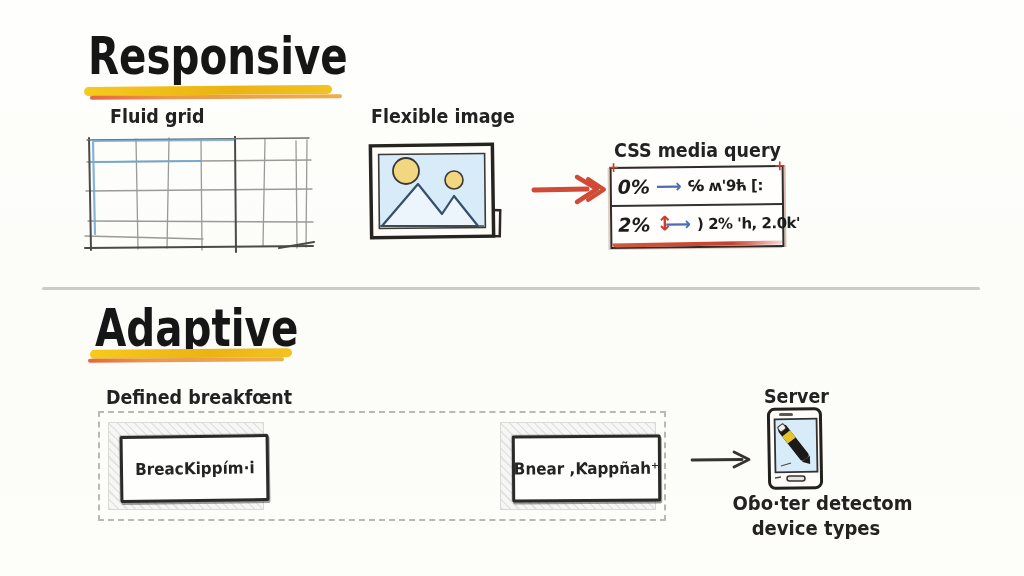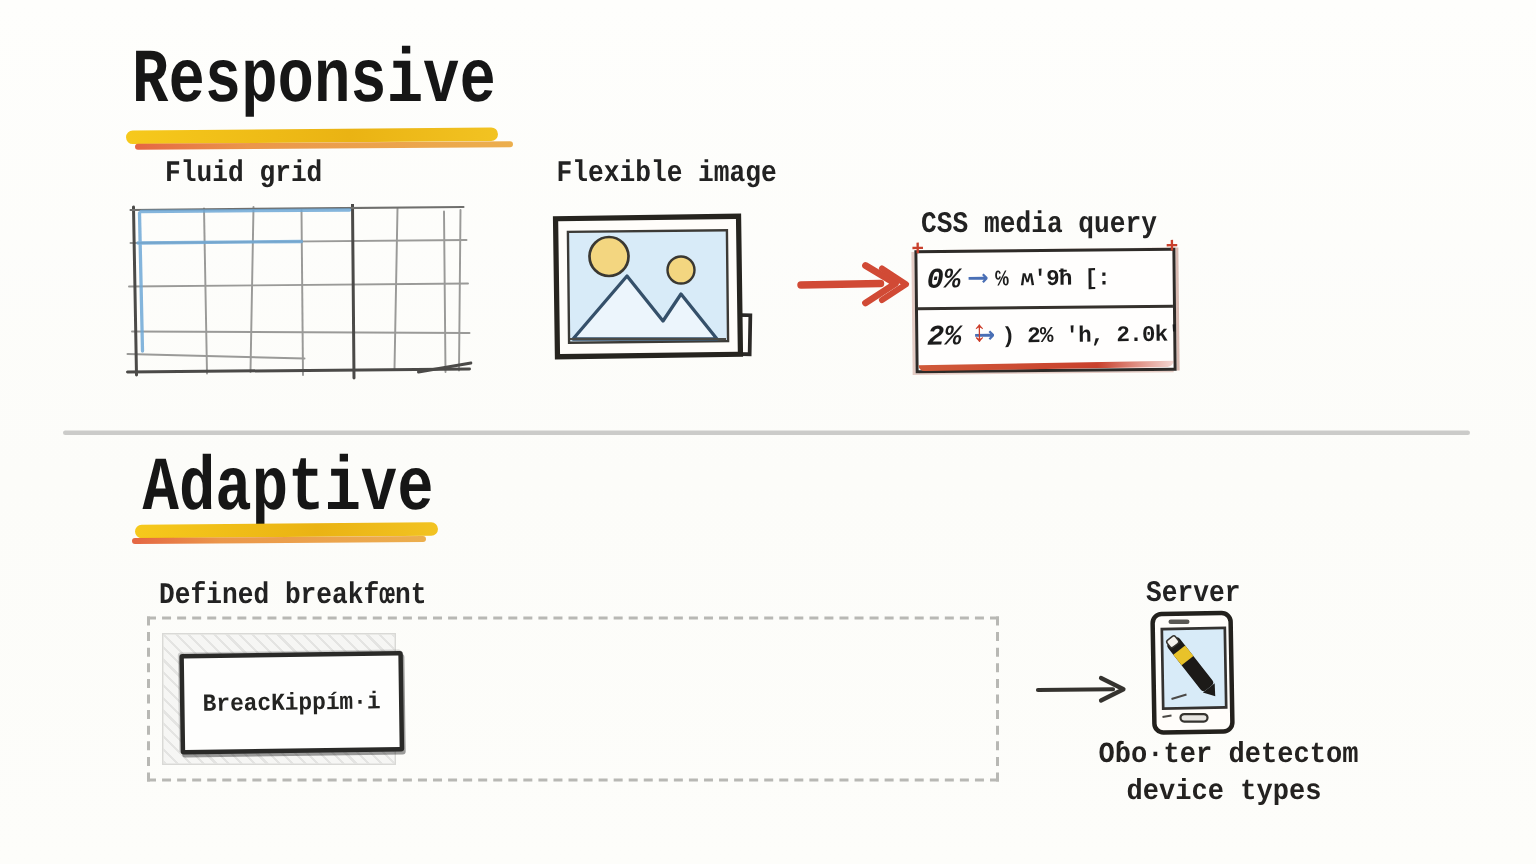--- a/index.html
+++ b/index.html
@@ -1,18 +1,18 @@
 <!DOCTYPE html>
 <html><head>
 <meta charset="utf-8">
 <style>
   html,body{margin:0;padding:0;width:1024px;height:576px;overflow:hidden;
     background:#fdfdfb;font-family:"DejaVu Sans","Liberation Sans",sans-serif;}
   #stage{position:relative;width:1024px;height:576px;background:
-    linear-gradient(180deg,#fefefc 0%,#fcfcf9 55%,#fdfdfa 100%);color:#1c1c1c;font-family:Liberation Mono, monospace;}
+    linear-gradient(180deg,#fefefc 0%,#fcfcf9 55%,#fdfdfa 100%);color:#1c1c1c;}
   .abs{position:absolute;}
   .title{font-size:47px;font-weight:bold;letter-spacing:0px;color:#161616;
     transform:scale(0.86,1.08);transform-origin:left top;white-space:nowrap;}
   .hl-yellow{height:9px;background:linear-gradient(90deg,#f6c91c,#eab313 60%,#f2c322);
     border-radius:5px;transform:rotate(-0.5deg);}
   .hl-orange{height:4px;background:linear-gradient(90deg,#e2552f,#e98b37 30%,#eaa63a);
     border-radius:3px;transform:rotate(-0.4deg);opacity:.9;}
   .label{font-size:19px;font-weight:bold;color:#222;transform:scale(0.92,1.05);
     transform-origin:left top;white-space:nowrap;letter-spacing:0px;}
   .divider{height:3px;background:#cbcbc9;border-radius:2px;}
@@ -123,20 +123,25 @@
   <div class="abs hl-orange" style="left:88px;top:358px;width:196px;"></div>
 
   <div class="abs label" style="left:106px;top:385px;">Defined breakfœnt</div>
 
   <div class="abs bp-wrap" style="left:98px;top:411px;">
     <div class="bp-outer">
       <div class="bp-inner">
         <span class="bp-text">BreacKippím·i</span>
       </div>
     </div>
+    <div class="bp-outer">
+      <div class="bp-inner" style="transform:rotate(-0.4deg);">
+        <span class="bp-text">Bnear ,Ƙappñah⁺</span>
+      </div>
+    </div>
   </div>
 
   <svg class="abs" style="left:690px;top:448px;" width="66" height="24" viewBox="0 0 66 24">
     <g stroke="#35332f" fill="none" stroke-linecap="round" stroke-linejoin="round">
       <path d="M2,12 L52,11.5" stroke-width="2.8"></path>
       <path d="M44,4 L59,11.5 L44,19" stroke-width="2.8"></path>
     </g>
   </svg>
 
   <div class="abs label" style="left:764px;top:384px;">Server</div>

